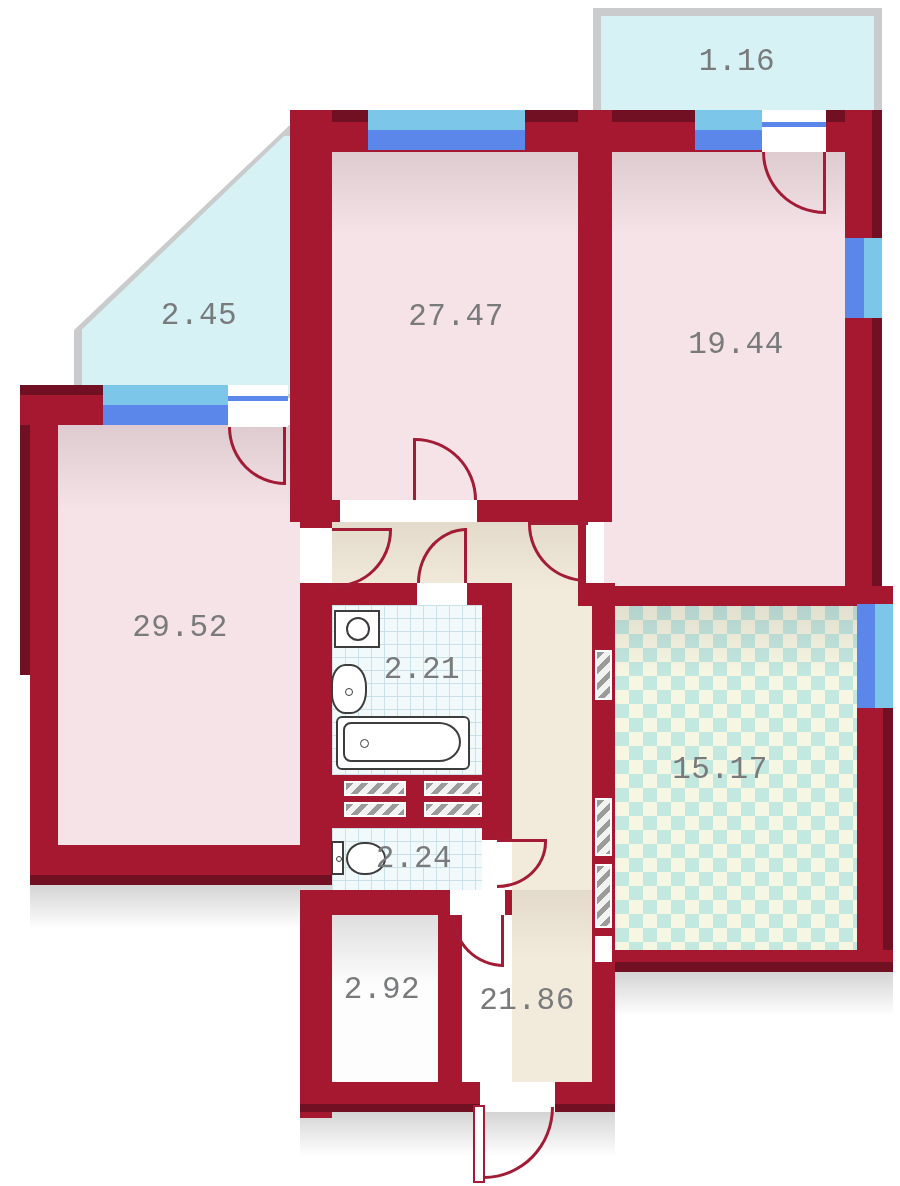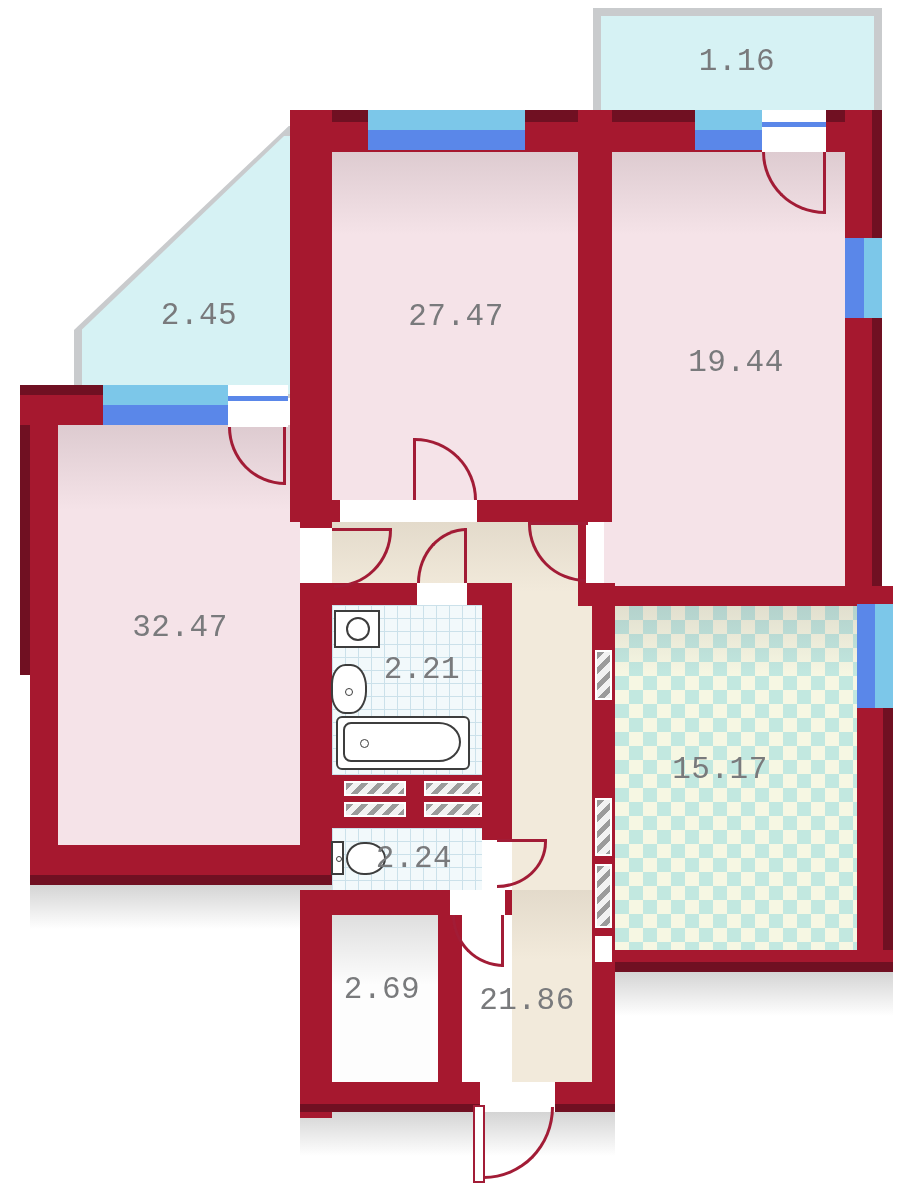--- a/index.html
+++ b/index.html
@@ -167,21 +167,21 @@
     <div style="position:absolute;left:22px;top:21px;width:7px;height:7px;border:1.5px solid #3d3d3d;border-radius:50%;"></div>
   </div>
   <div class="abs fix" style="left:331px;top:841px;width:13px;height:34px;">
     <div style="position:absolute;left:3px;top:13px;width:4px;height:4px;border:1px solid #3d3d3d;border-radius:50%;"></div>
   </div>
   <div class="abs fix" style="left:346px;top:842px;width:40px;height:33px;border-radius:45% 50% 50% 45% / 50% 50% 50% 50%;"></div>
 
   <div class="lbl" style="left:737px;top:61px;">1.16</div>
   <div class="lbl" style="left:199px;top:315px;">2.45</div>
   <div class="lbl" style="left:456px;top:316px;">27.47</div>
-  <div class="lbl" style="left:736px;top:362px;">19.44</div>
-  <div class="lbl" style="left:180px;top:627px;">32.47</div>
+  <div class="lbl" style="left:736px;top:344px;">19.44</div>
+  <div class="lbl" style="left:180px;top:627px;">29.52</div>
   <div class="lbl" style="left:422px;top:669px;">2.21</div>
   <div class="lbl" style="left:720px;top:769px;">15.17</div>
   <div class="lbl" style="left:414px;top:858px;">2.24</div>
-  <div class="lbl" style="left:382px;top:989px;">2.69</div>
+  <div class="lbl" style="left:382px;top:989px;">2.92</div>
   <div class="lbl" style="left:527px;top:1000px;">21.86</div>
 
 </div>
 
 </body></html>

